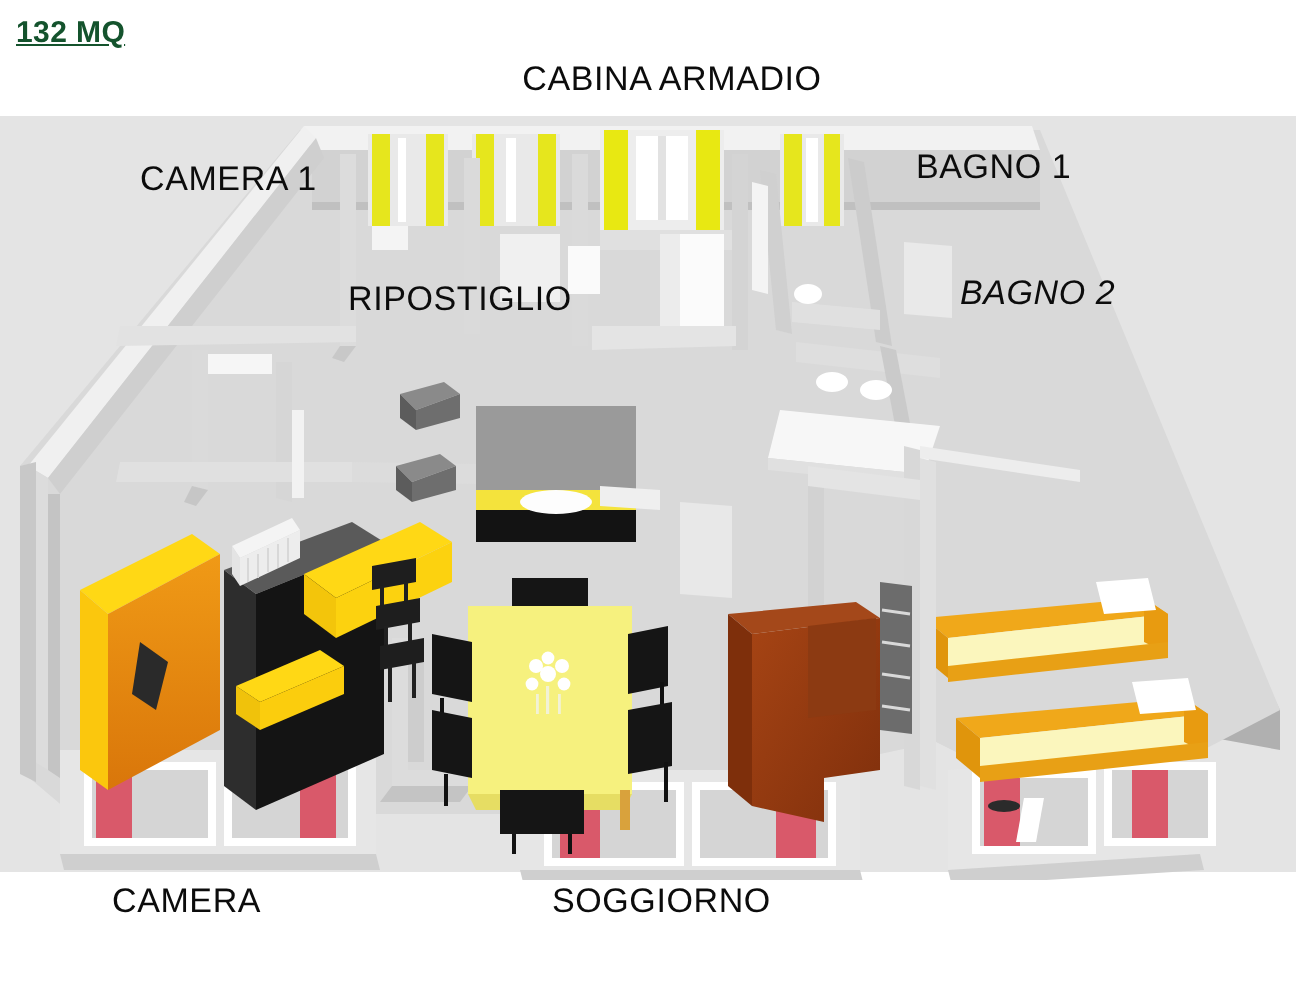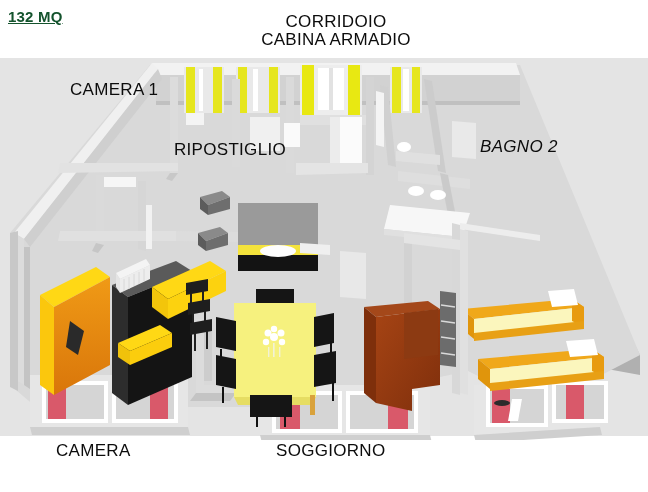--- a/index.html
+++ b/index.html
@@ -412,24 +412,24 @@
     <g>
       <polygon points="104,122 136,122 136,132 104,132" fill="#f6f6f6"></polygon>
       <polygon points="146,150 152,150 152,194 146,194" fill="#f2f2f2"></polygon>
       <polygon points="300,188 330,190 330,200 300,198" fill="#efefef"></polygon>
       <polygon points="340,196 366,198 366,244 340,242" fill="#e8e8e8"></polygon>
     </g>
   </svg>
 
   <div class="rlabel nosel" style="left:70px;top:80px;">CAMERA 1</div>
 
-  <div class="rlabel nosel center" style="left:236px;top:12px;width:200px;">CORRIDOIO</div>
 
   <div class="rlabel nosel center" style="left:236px;top:30px;width:200px;">CABINA ARMADIO</div>
 
+  <div class="rlabel nosel" style="left:458px;top:74px;">BAGNO 1</div>
 
   <div class="rlabel nosel" style="left:480px;top:137px;font-style:italic;">BAGNO 2</div>
 
 
   <div class="rlabel nosel" style="left:174px;top:140px;">RIPOSTIGLIO</div>
 
   <div class="rlabel nosel" style="left:56px;top:441px;">CAMERA</div>
 
   <div class="rlabel nosel" style="left:276px;top:441px;">SOGGIORNO</div>
 

